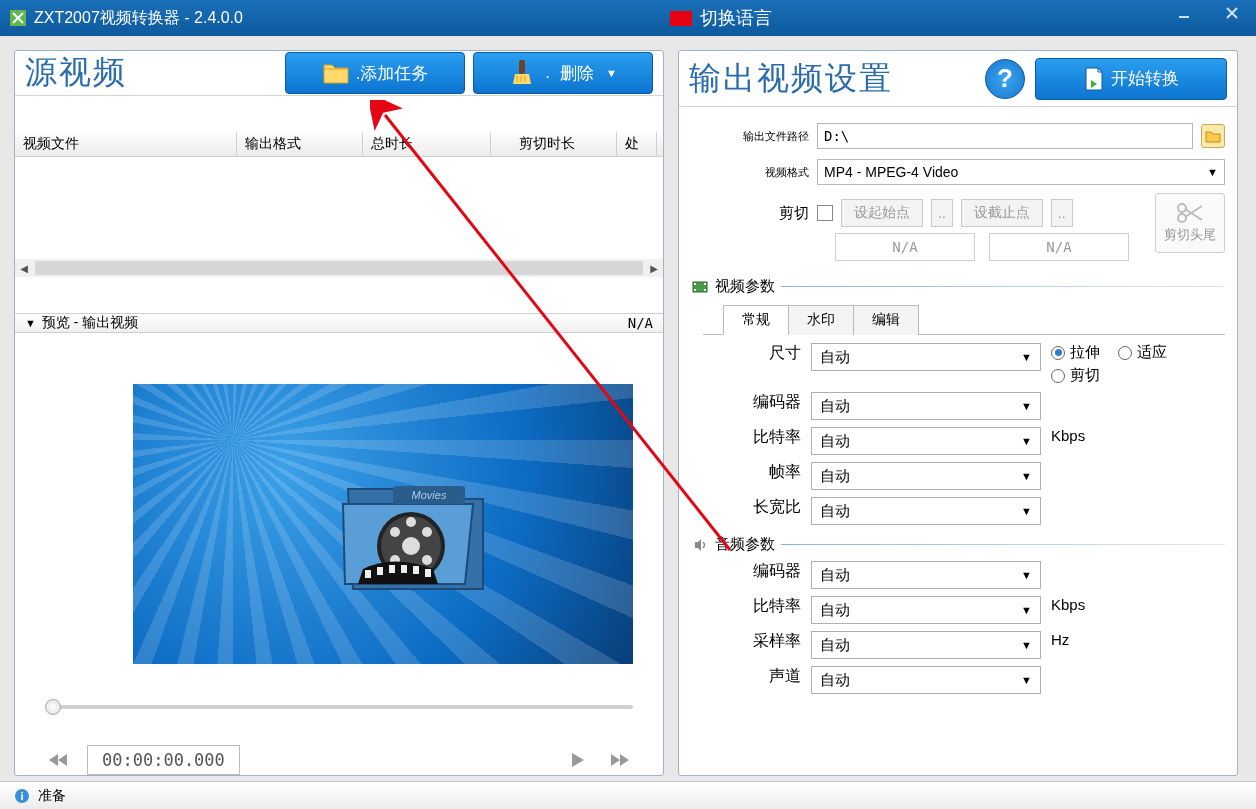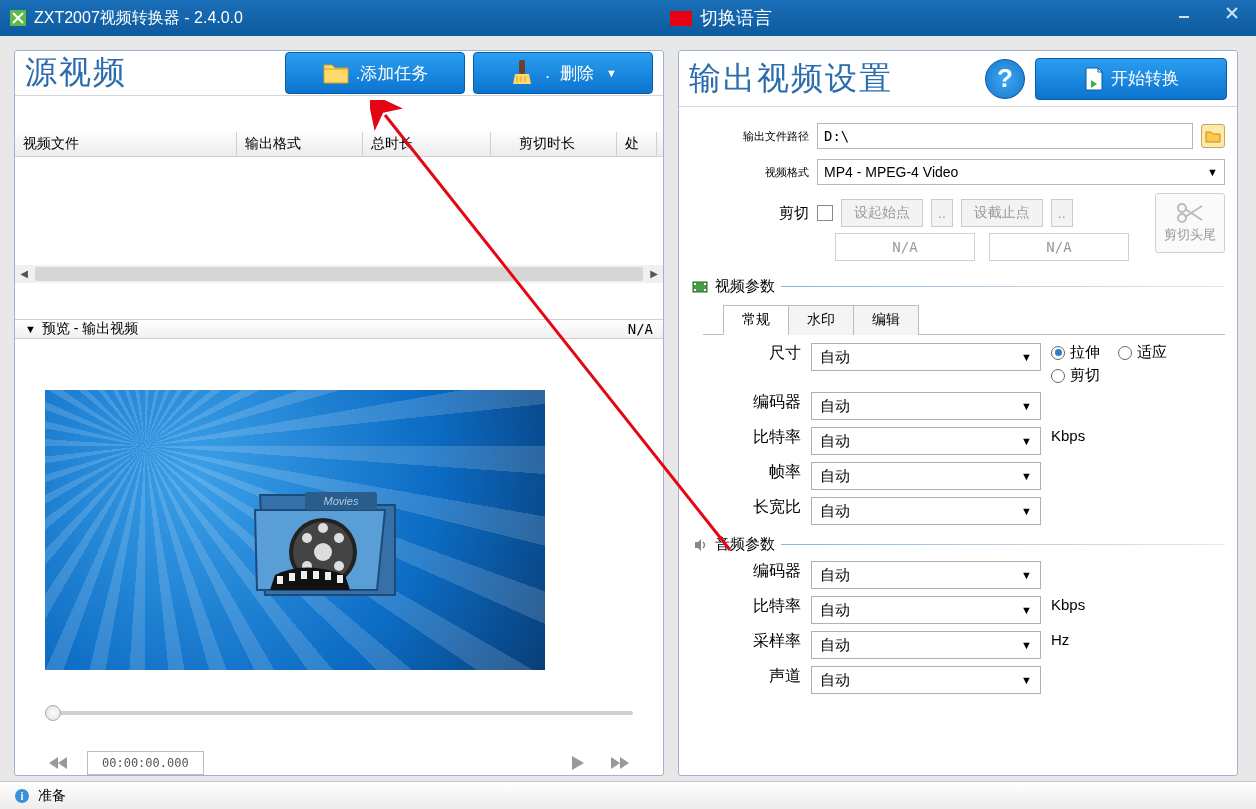--- a/index.html
+++ b/index.html
@@ -37,32 +37,32 @@
 
 .file-area { height: 190px; background: #fff; }
 .hscroll { height: 18px; background: #f0f0f0; display:flex; align-items:center; }
 .hscroll .arrow { width:18px; height:18px; display:flex;align-items:center;justify-content:center;font-size:10px;color:#555;}
 .hscroll .thumb { flex:1; height:14px; background:#d6d6d6; border-radius:2px; margin:0 2px;}
 
 .preview-bar { height: 28px; background: linear-gradient(#fff,#f0f0f0); border-top:1px solid #d0d0d0; border-bottom:1px solid #d0d0d0; display:flex; align-items:center; padding:0 10px; font-size:14px; }
 .preview-bar .expand { margin-right:6px; font-size:11px;}
 .preview-bar .na { margin-left:auto; font-family: monospace; }
 
-.video-preview { height: 300px; padding: 20px 30px 10px 30px; display:flex; align-items:center; justify-content:flex-start;}
+.video-preview { height: 300px; padding: 20px 30px 10px 30px; display:flex; align-items:center; justify-content:flex-end;}
 .video-box { width: 500px; height: 280px; background: radial-gradient(circle at 30% 30%, #3ca0e8 0%, #0c6cc4 60%, #083e78 100%); position:relative; overflow:hidden; }
 .rays::before { content:""; position:absolute; inset:0; background: repeating-conic-gradient(from 210deg at 20% 20%, rgba(255,255,255,0.15) 0deg 4deg, transparent 4deg 10deg); }
 .movie-folder { position:absolute; left:200px; top:90px; width:160px; height:130px; }
 
 .slider-row { height: 24px; padding: 0 30px; display:flex; align-items:center; }
 .slider-track { flex:1; height:4px; background:#d0d0d0; border-radius:2px; position:relative;}
 .slider-knob { position:absolute; left:0; top:-6px; width:16px; height:16px; background:radial-gradient(#fff,#ddd); border:1px solid #aaa; border-radius:50%;}
 
 .controls { height: 50px; display:flex; align-items:center; gap:14px; padding:0 30px;}
 .ctrl-btn { width:28px; height:24px; color:#888; display:flex; align-items:center; justify-content:center;}
-.timecode { border:1px solid #bcbcbc; padding:4px 14px; font-family: monospace; font-size:12px; color:#555;}
+.timecode { border:1px solid #bcbcbc; padding:4px 14px; font-family: monospace; font-size:17px; color:#555;}
 
 .right .panel-head { gap: 10px; }
 .right-body { padding: 8px 12px 12px 12px; font-size: 15px; flex:1; overflow:hidden;}
 .form-row { display:flex; align-items:center; margin: 6px 0; gap:8px; min-height: 30px;}
 .form-row .lbl { width: 118px; text-align: right; font-size: 11px;}
 .text-input { flex:1; height:26px; border:1px solid #b7b7b7; padding:2px 6px; font-family: monospace; font-size:14px; background:#fff;}
 .browse-btn { width:24px; height:24px; border:1px solid #c7a860; background:#ffe9a8; border-radius:3px; display:flex; align-items:center; justify-content:center; font-size:12px;}
 .combo { flex:1; height:26px; border:1px solid #b7b7b7; padding:2px 6px; background:#fff; display:flex; align-items:center; font-family: monospace; font-size:14px;}
 .combo .dd { margin-left:auto; font-size:11px; }
 

